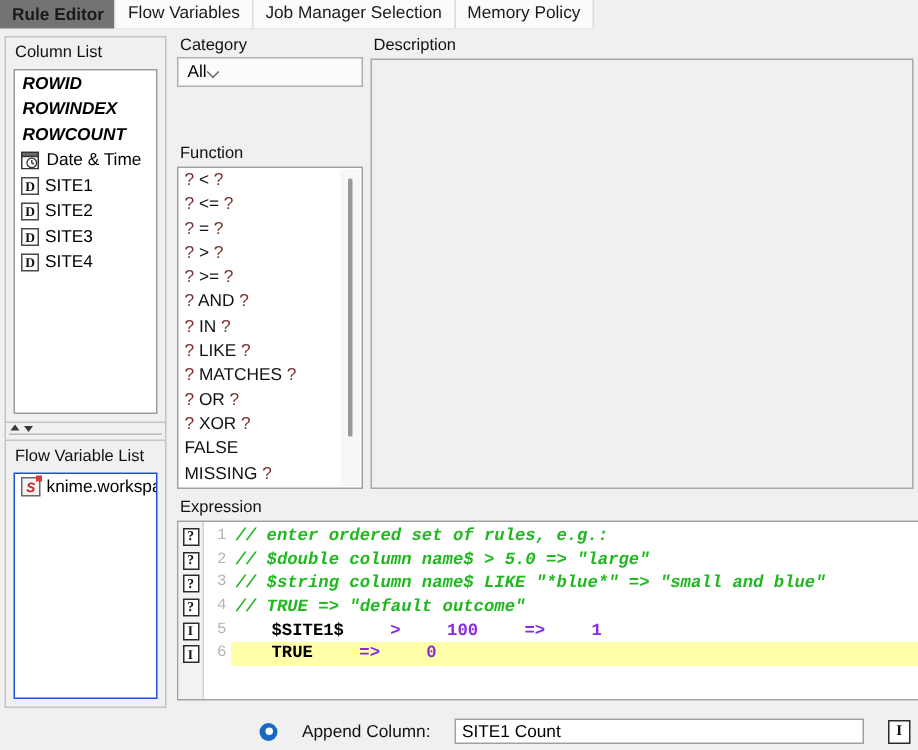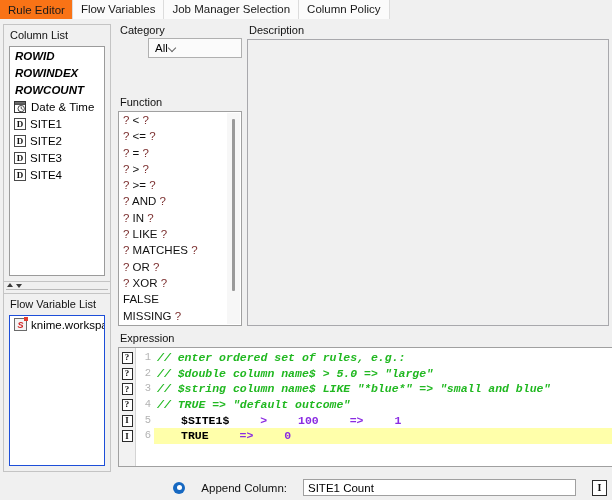--- a/index.html
+++ b/index.html
@@ -40,22 +40,22 @@
     white-space: nowrap;
   }
   .tab.inactive {
     background: #fbfbfb;
     border-left: 1px solid #dcdcdc;
     border-right: 1px solid #dcdcdc;
     border-bottom: 1px solid #c8c8c8;
     margin-left: -1px;
   }
   .tab.active {
-    background: #f97316;
-    font-weight: normal;
+    background: #737373;
+    font-weight: bold;
   }
 
   
   .main {
     position: absolute;
     top: 20px; left: 0;
     width: 612px;
     height: 480px;
     background: #f0f0f0;
   }
@@ -210,21 +210,20 @@
   }
   .combo {
     height: 20px;
     background: #fbfbfb;
     border: 1px solid #b0b0b0;
     display: flex;
     align-items: center;
     padding: 0 4px 0 6px;
     box-sizing: border-box;
     font-size: 11.5px;
-    margin-left: 30px;
   }
   .chev {
     width: 9px; height: 9px;
     position: relative;
     flex: none;
   }
   .chev::before {
     content: "";
     position: absolute;
     left: 1px; top: 1px;
@@ -434,21 +433,21 @@
   <div class="tab active">
     <span>Rule Editor</span>
   </div>
   <div class="tab inactive">
     <span>Flow Variables</span>
   </div>
   <div class="tab inactive">
     <span>Job Manager Selection</span>
   </div>
   <div class="tab inactive">
-    <span>Column Policy</span>
+    <span>Memory Policy</span>
   </div>
 </div>
 
 <div class="main">
 
   <div class="leftcol">
 
     <div class="panel-columnlist">
       <div class="panel-title">Column List</div>
       <div class="listbox">

